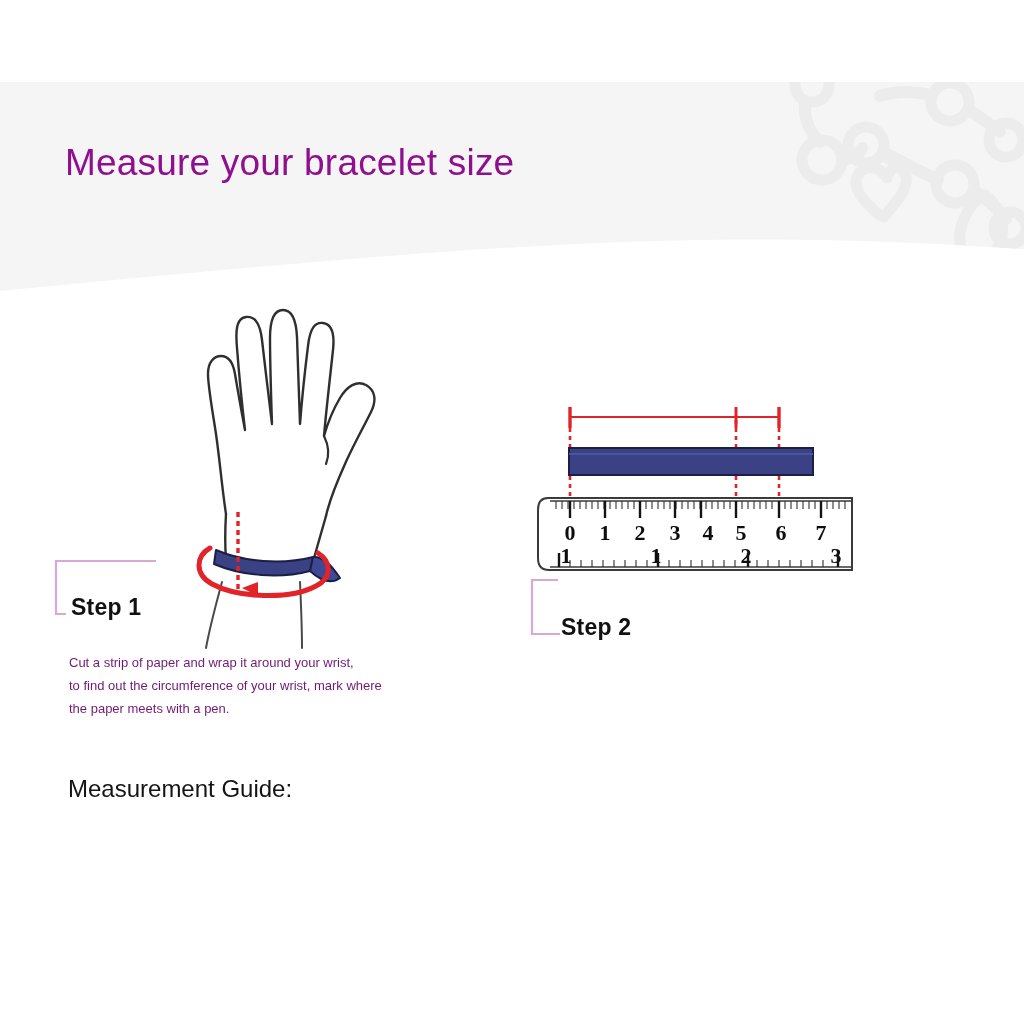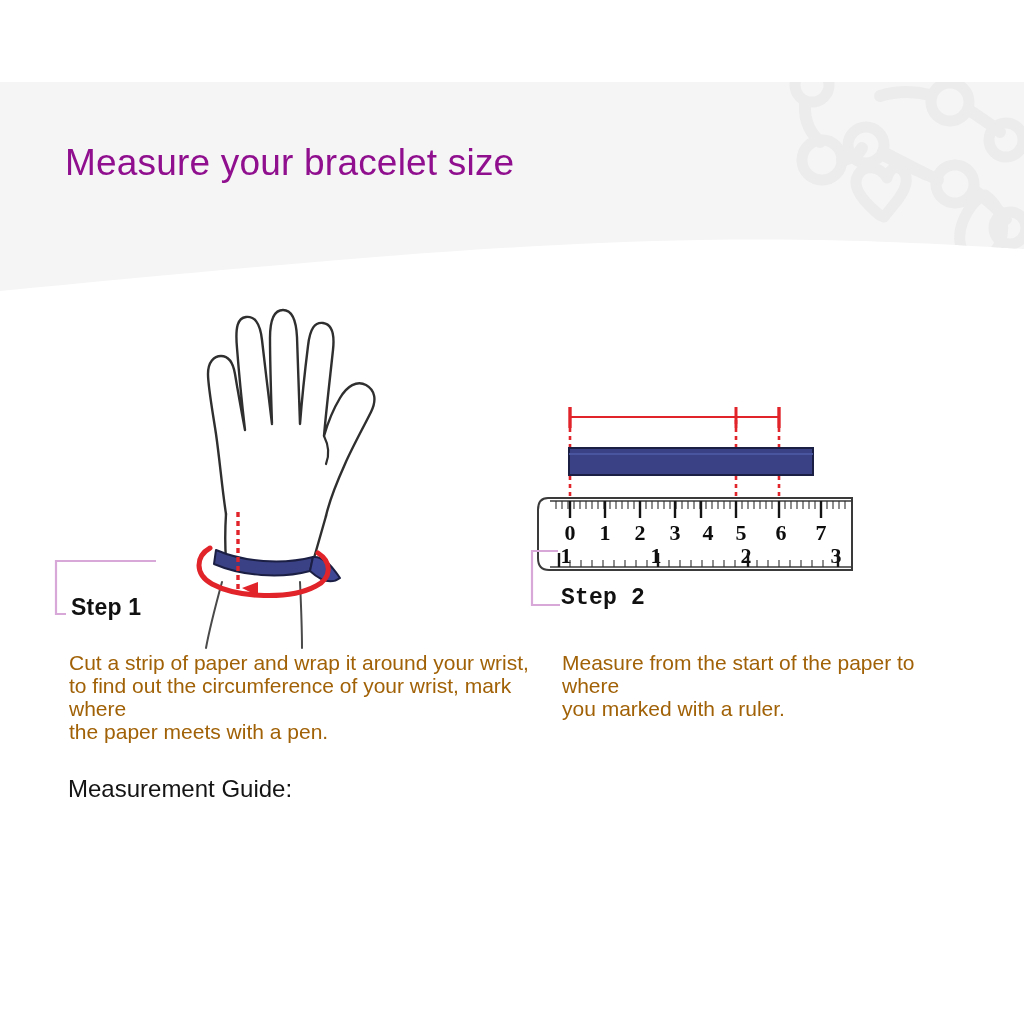--- a/index.html
+++ b/index.html
@@ -74,30 +74,30 @@
     text-align: right;
   }
   .step-bracket {
     position: absolute;
   }
 
   #step1-block { left: 52px; top: 558px; width: 300px; height: 66px; }
   #step1-bracket { left: 0; top: 0; }
   #step1-label { left: 19px; top: 36px; }
 
-  #step2-block { left: 528px; top: 547px; width: 300px; height: 68px; font-family: Liberation Mono, monospace; }
+  #step2-block { left: 528px; top: 576px; width: 300px; height: 68px; }
   #step2-bracket { left: 0; top: 0; }
   #step2-label { left: 33px; top: 38px; }
 
   
   .step-text {
     position: absolute;
-    font-size: 21px;
+    font-size: 13px;
     line-height: 23px;
-    color: #a16207;
+    color: #701a75;
     white-space: pre-line;
   }
   #step1-text { left: 69px; top: 651px; width: 470px; }
   #step2-text { left: 562px; top: 651px; width: 400px; }
 
   
   .guide-heading {
     position: absolute;
     left: 68px;
     top: 775px;
@@ -377,18 +377,16 @@
   <div class="step-block" id="step2-block">
     <svg class="step-bracket" id="step2-bracket" viewBox="0 0 110 64" width="110" height="64">
       <path d="M30,4 L4,4 L4,58 L32,58" fill="none" stroke="#d8a8d8" stroke-width="2.2"></path>
     </svg>
     <div class="step-label" id="step2-label">Step 2</div>
   </div>
 
   <div class="step-text" id="step1-text">Cut a strip of paper and wrap it around your wrist,
 to find out the circumference of your wrist, mark where
 the paper meets with a pen.</div>
-  <div class="step-text" id="step2-text">Measure from the start of the paper to where
-you marked with a ruler.</div>
 
   <div class="guide-heading">Measurement Guide:</div>
 
 </div>
 
 </body></html>

